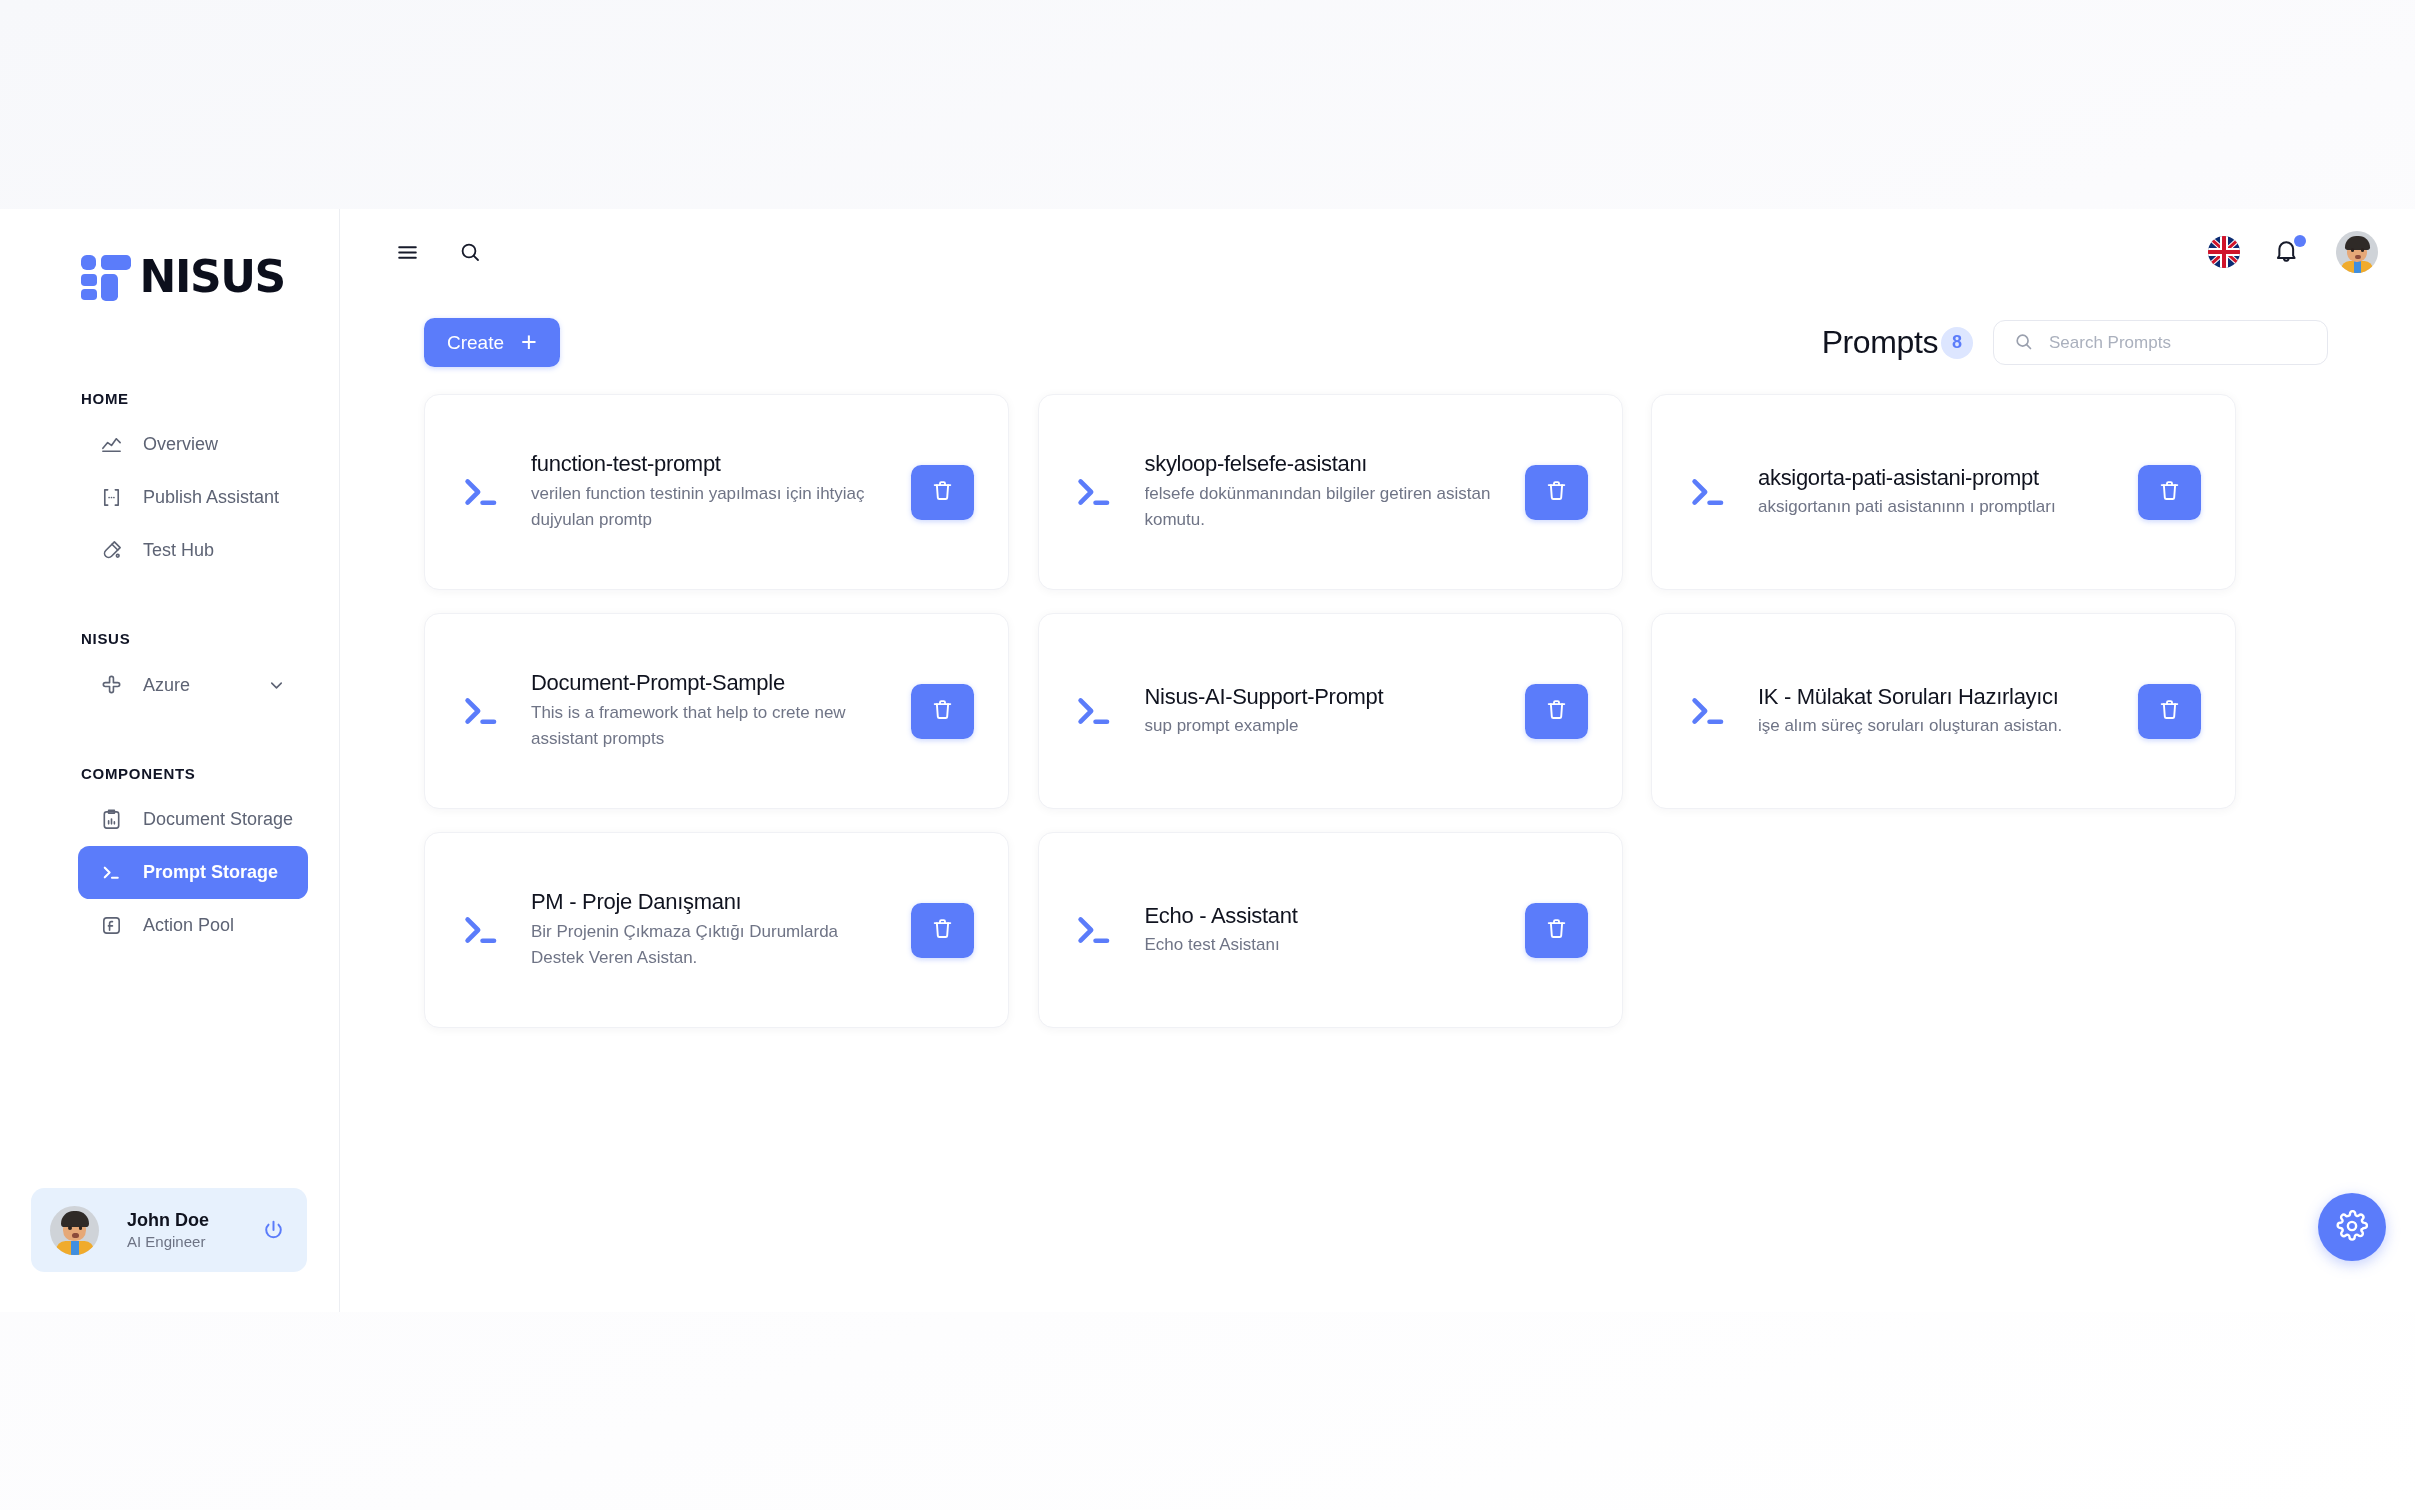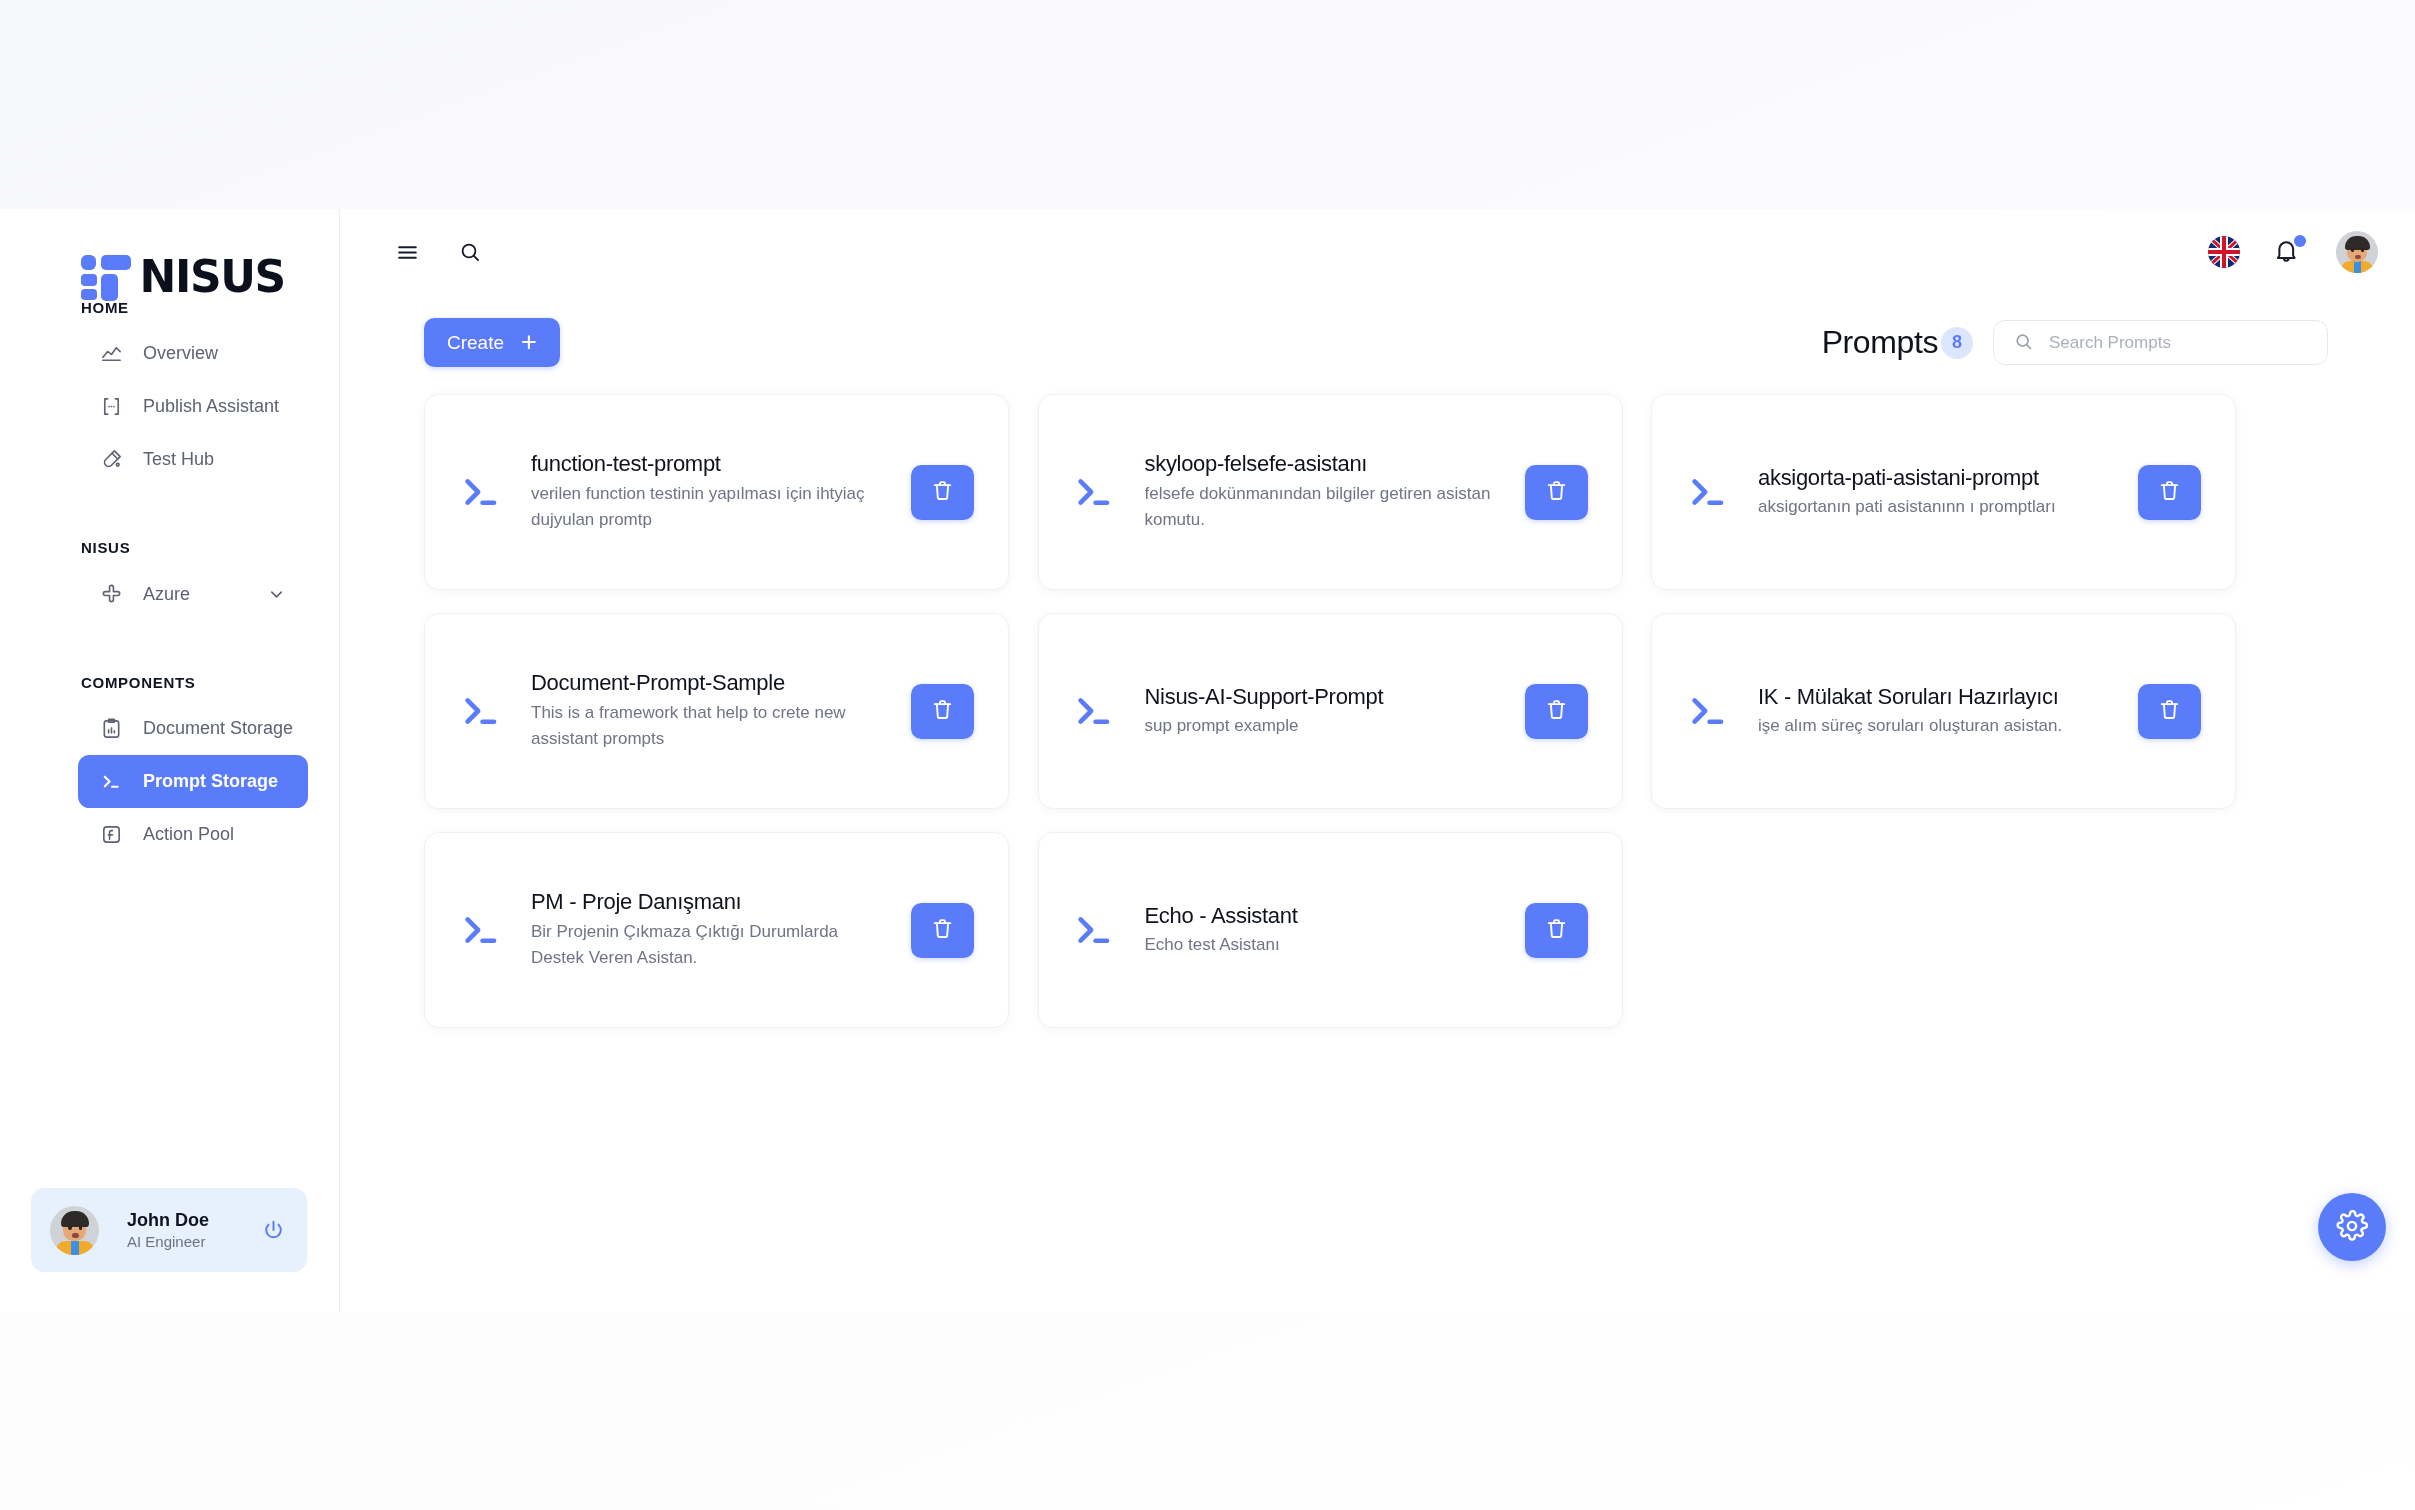--- a/index.html
+++ b/index.html
@@ -71,21 +71,21 @@
     font-family: "DejaVu Sans", sans-serif;
   }
 
   .nav-section-label {
     font-size: 15px;
     font-weight: 700;
     letter-spacing: 0.7px;
     color: #101425;
     padding-left: 34px;
   }
-  .nav-section-label.home      { }
+  .nav-section-label.home      { margin-top: 91px; }
   .nav-section-label.apps      { margin-top: 53px; }
   .nav-section-label.components{ margin-top: 53px; }
 
   .nav-list { margin-top: 11.4px; padding: 0 31px; }
 
   .nav-item {
     display: flex;
     align-items: center;
     gap: 19px;
     height: 53px;

